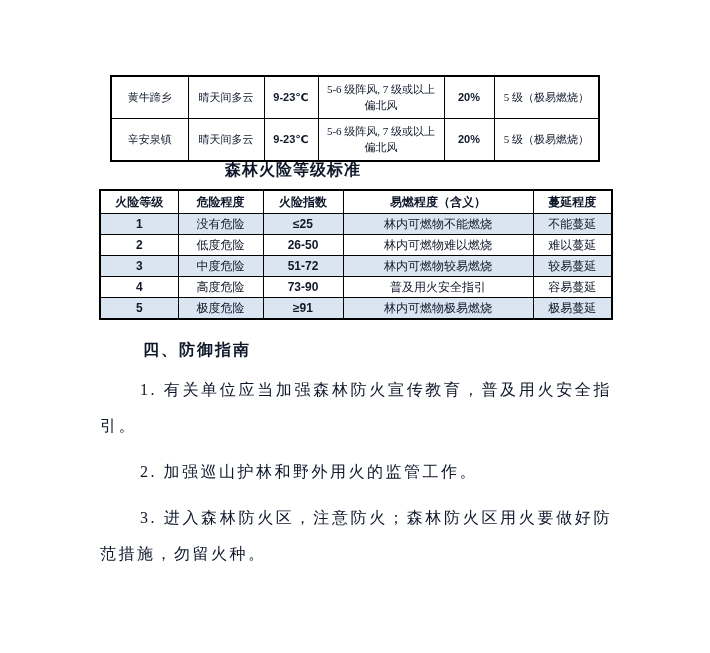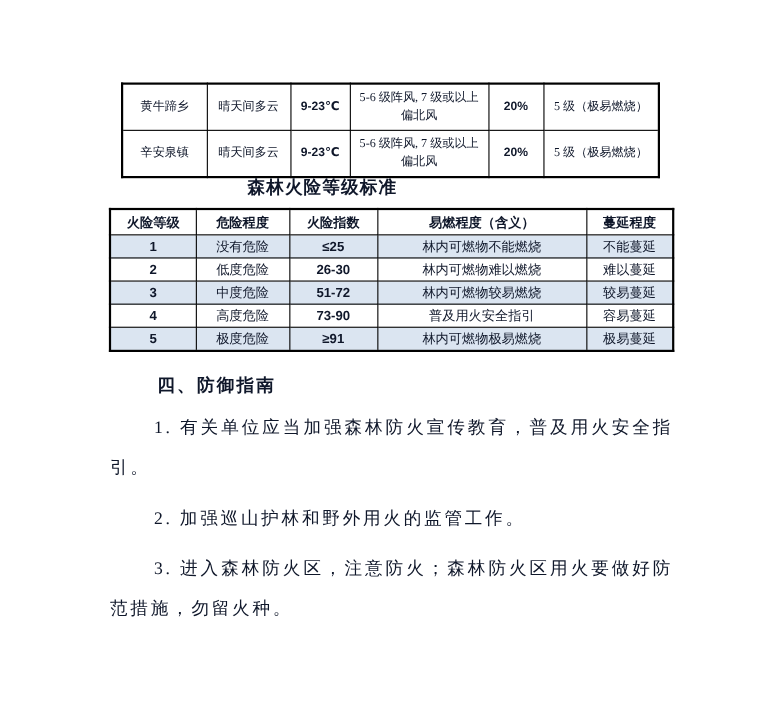--- a/index.html
+++ b/index.html
@@ -174,21 +174,21 @@
       <tr class="stripe">
         <td class="num">1</td>
         <td>没有危险</td>
         <td class="num">≤25</td>
         <td>林内可燃物不能燃烧</td>
         <td>不能蔓延</td>
       </tr>
       <tr>
         <td class="num">2</td>
         <td>低度危险</td>
-        <td class="num">26-30</td>
+        <td class="num">26-50</td>
         <td>林内可燃物难以燃烧</td>
         <td>难以蔓延</td>
       </tr>
       <tr class="stripe">
         <td class="num">3</td>
         <td>中度危险</td>
         <td class="num">51-72</td>
         <td>林内可燃物较易燃烧</td>
         <td>较易蔓延</td>
       </tr>

